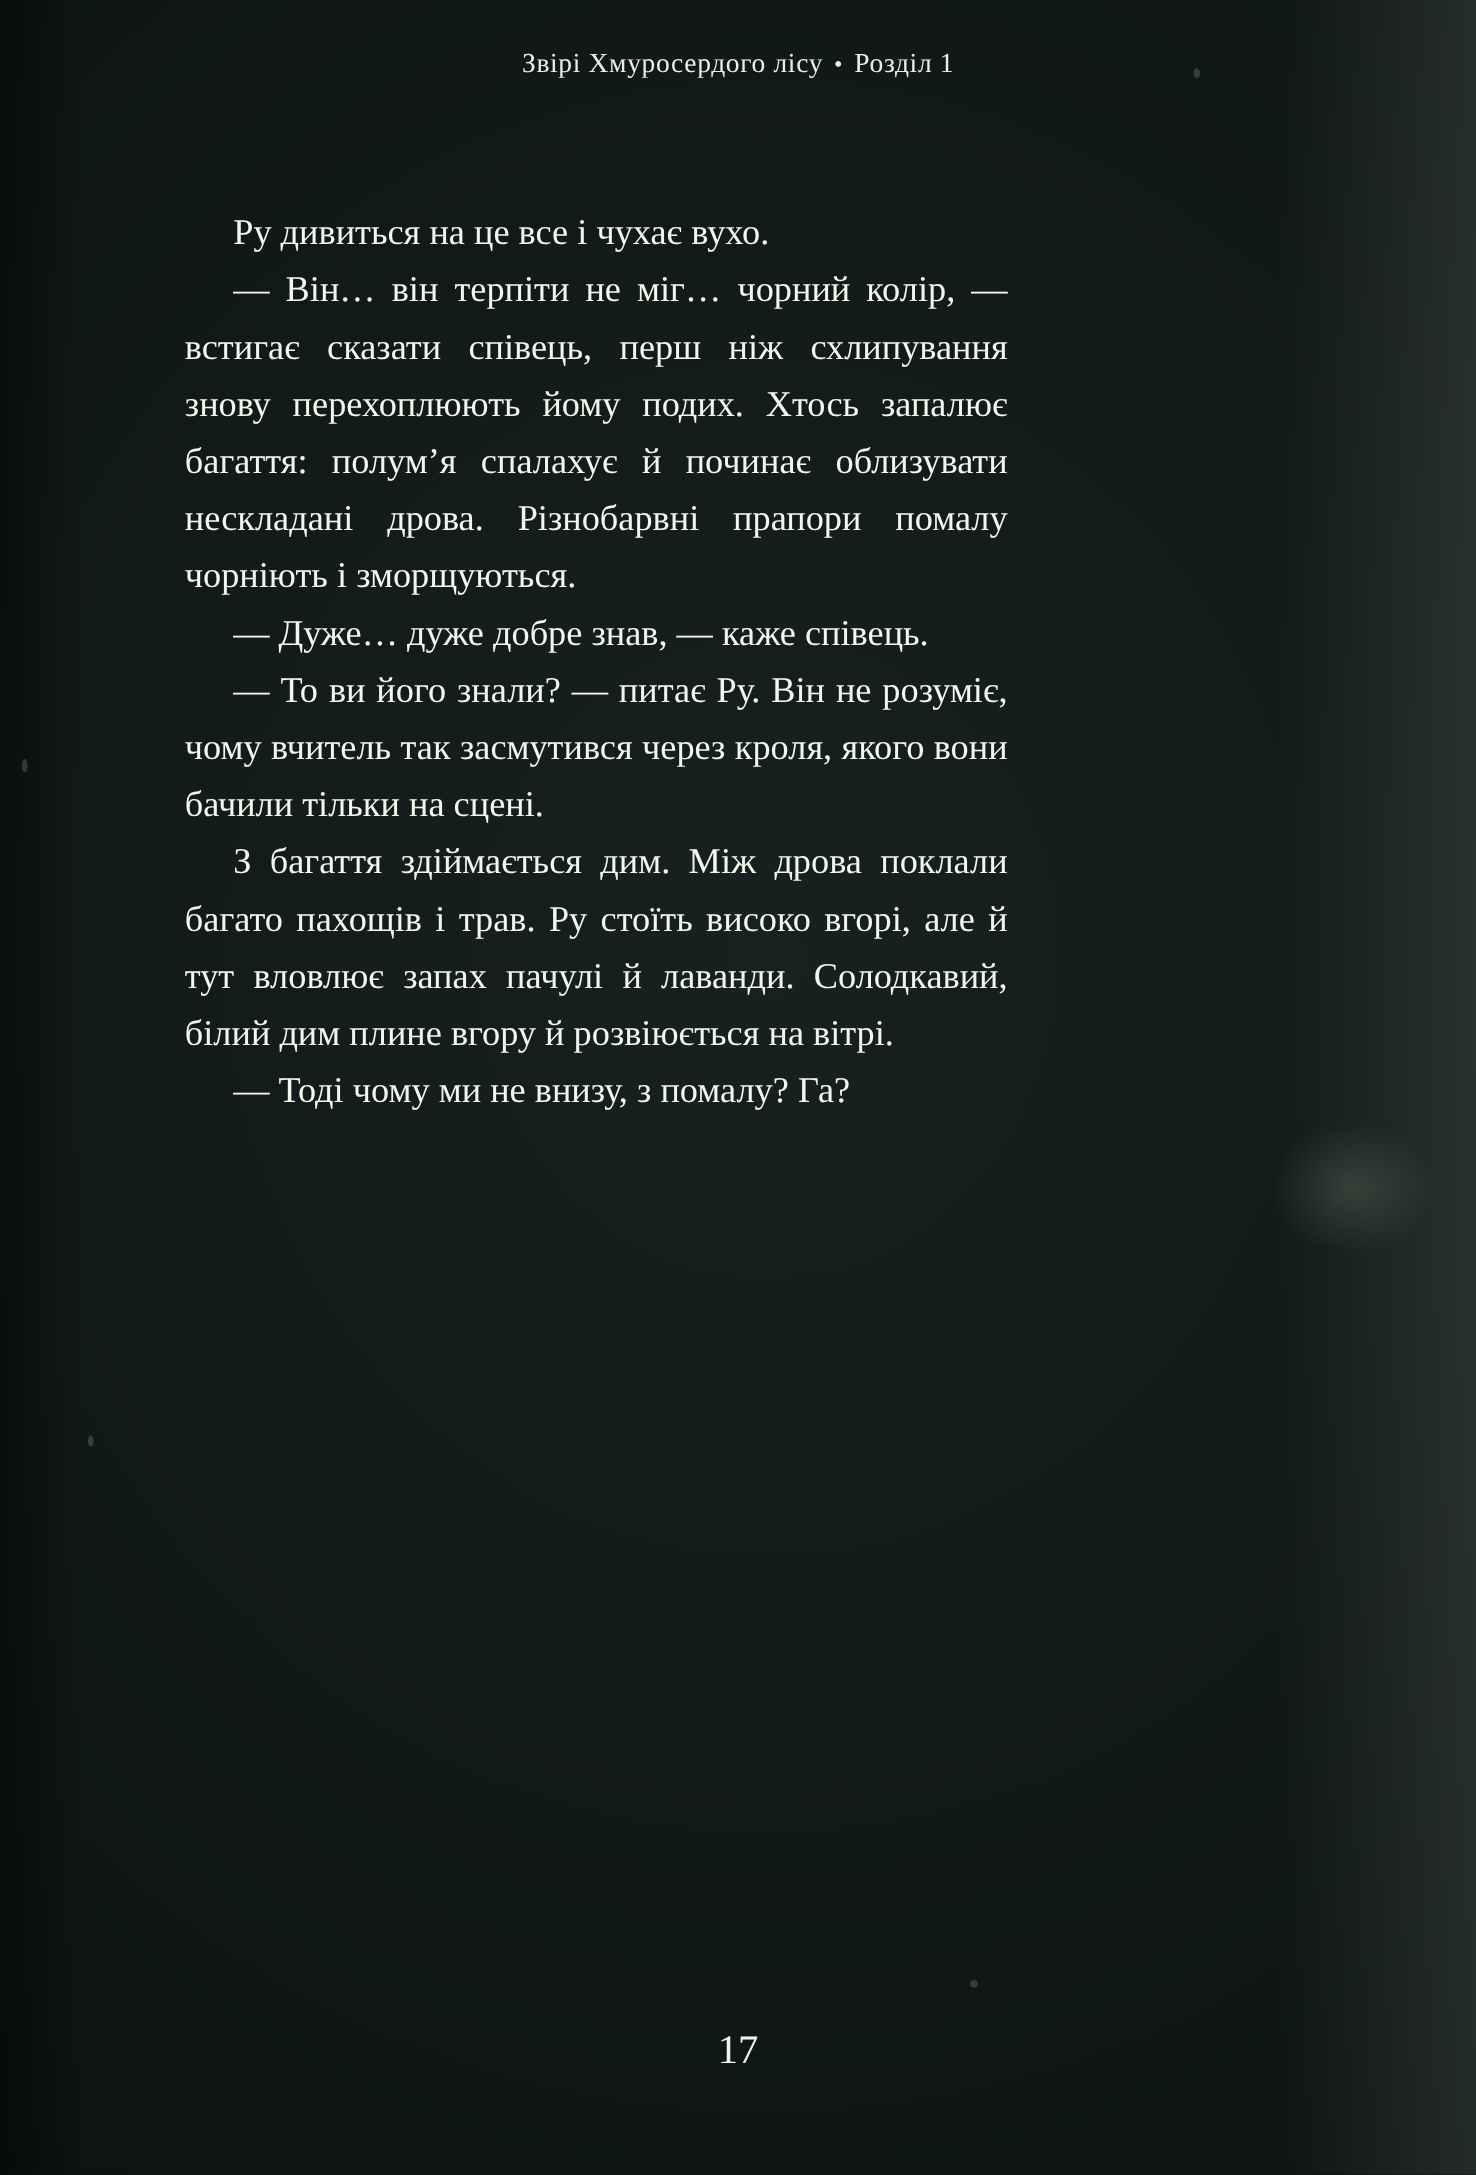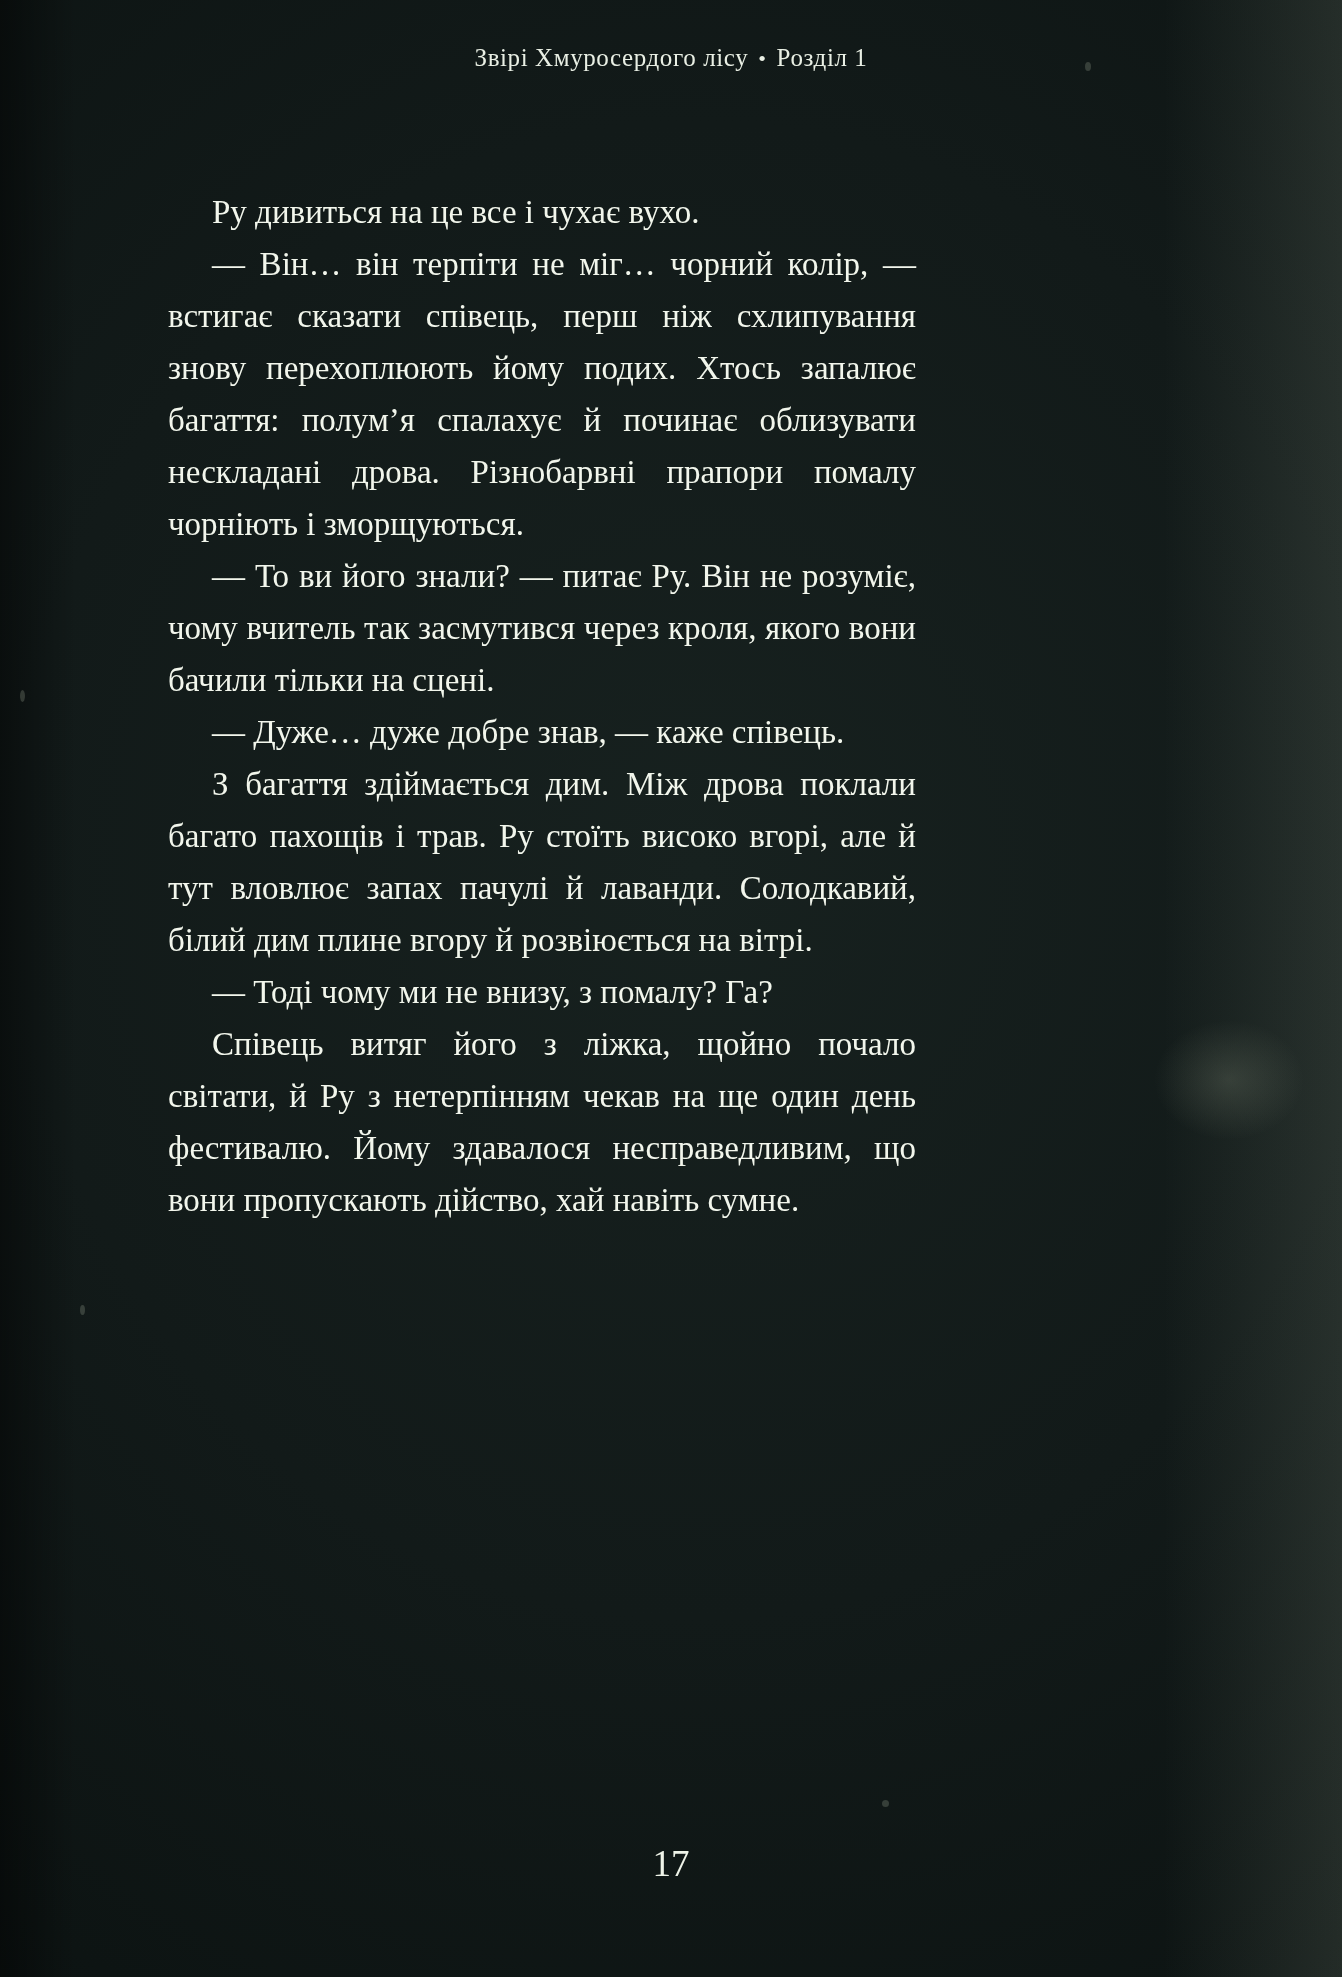--- a/index.html
+++ b/index.html
@@ -121,22 +121,21 @@
   <div class="mark" style="top:1305px;left:80px;width:5px;height:10px;"></div>
   <div class="mark" style="top:1800px;left:882px;width:7px;height:7px;"></div>
 
   <div class="running-head">
     <span>Звірі Хмуросердого лісу</span><span class="sep">•</span><span>Розділ 1</span>
   </div>
 
   <div class="textblock">
     <p>Ру дивиться на це все і чухає вухо.</p>
     <p>— Він… він терпіти не міг… чорний колір, — встигає сказати співець, перш ніж схлипування знову перехоплюють йому подих. Хтось запалює багаття: полум’я спалахує й починає облизувати нескладані дрова. Різнобарвні прапори помалу чорніють і зморщуються.</p>
+    <p>— Дуже… дуже добре знав, — каже співець.</p>
     <p>— То ви його знали? — питає Ру. Він не розуміє, чому вчитель так засмутився через кроля, якого вони бачили тільки на сцені.</p>
-    <p>— Дуже… дуже добре знав, — каже співець.</p>
     <p>З багаття здіймається дим. Між дрова поклали багато пахощів і трав. Ру стоїть високо вгорі, але й тут вловлює запах пачулі й лаванди. Солодкавий, білий дим плине вгору й розвіюється на вітрі.</p>
     <p>— Тоді чому ми не внизу, з помалу? Га?</p>
-    <p>Співець витяг його з ліжка, щойно почало світати, й Ру з нетерпінням чекав на ще один день фестивалю. Йому здавалося несправедливим, що вони пропускають дійство, хай навіть сумне.</p>
   </div>
 
   <div class="folio">17</div>
 
 </div>
 
 </body></html>

